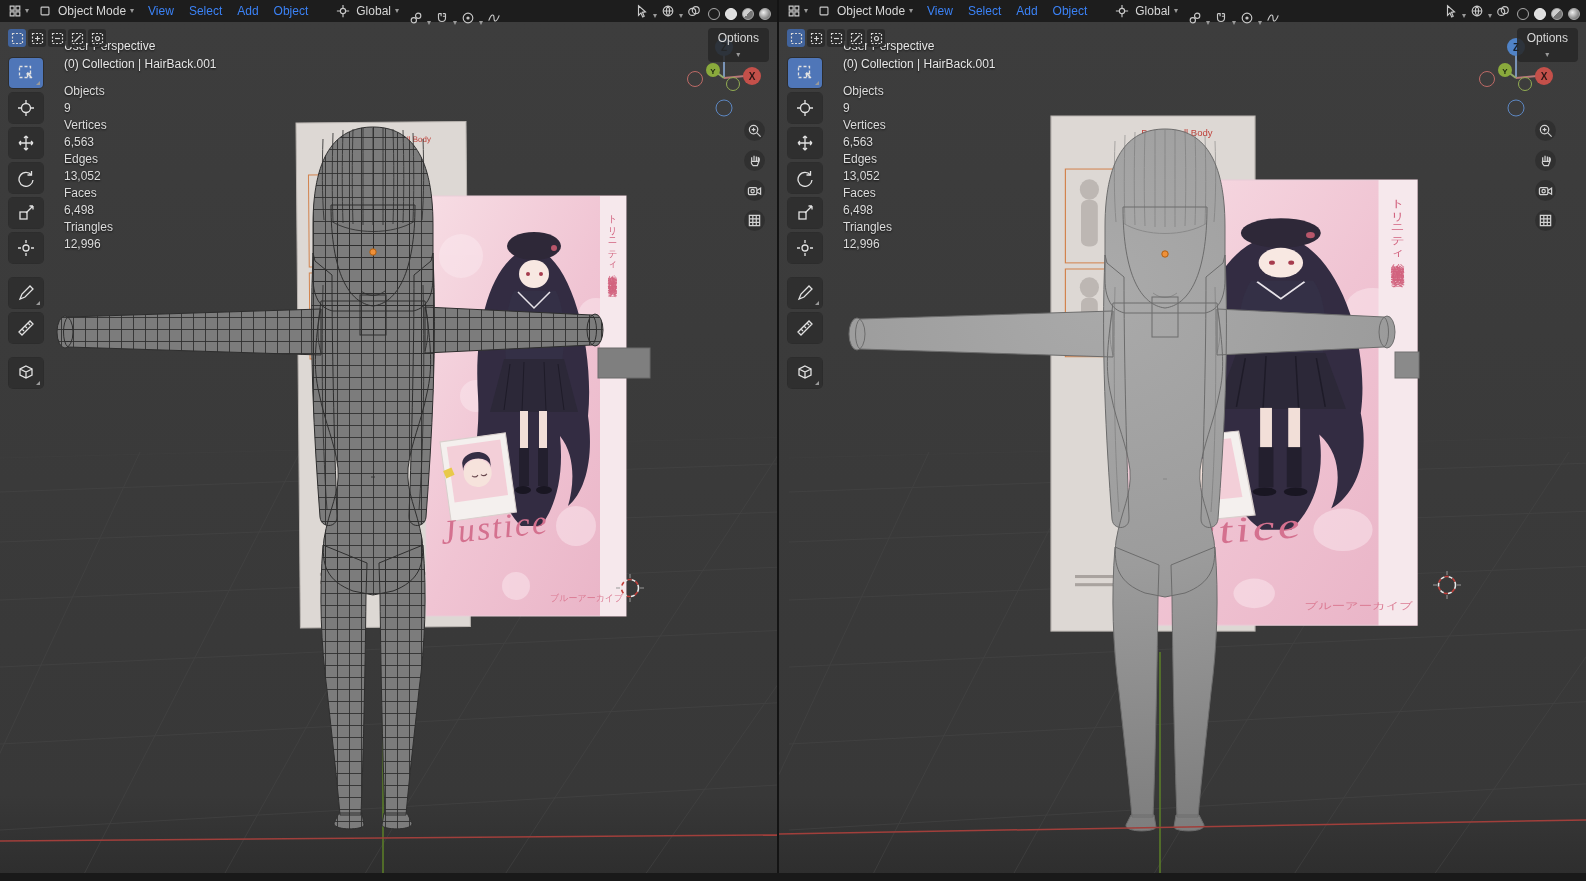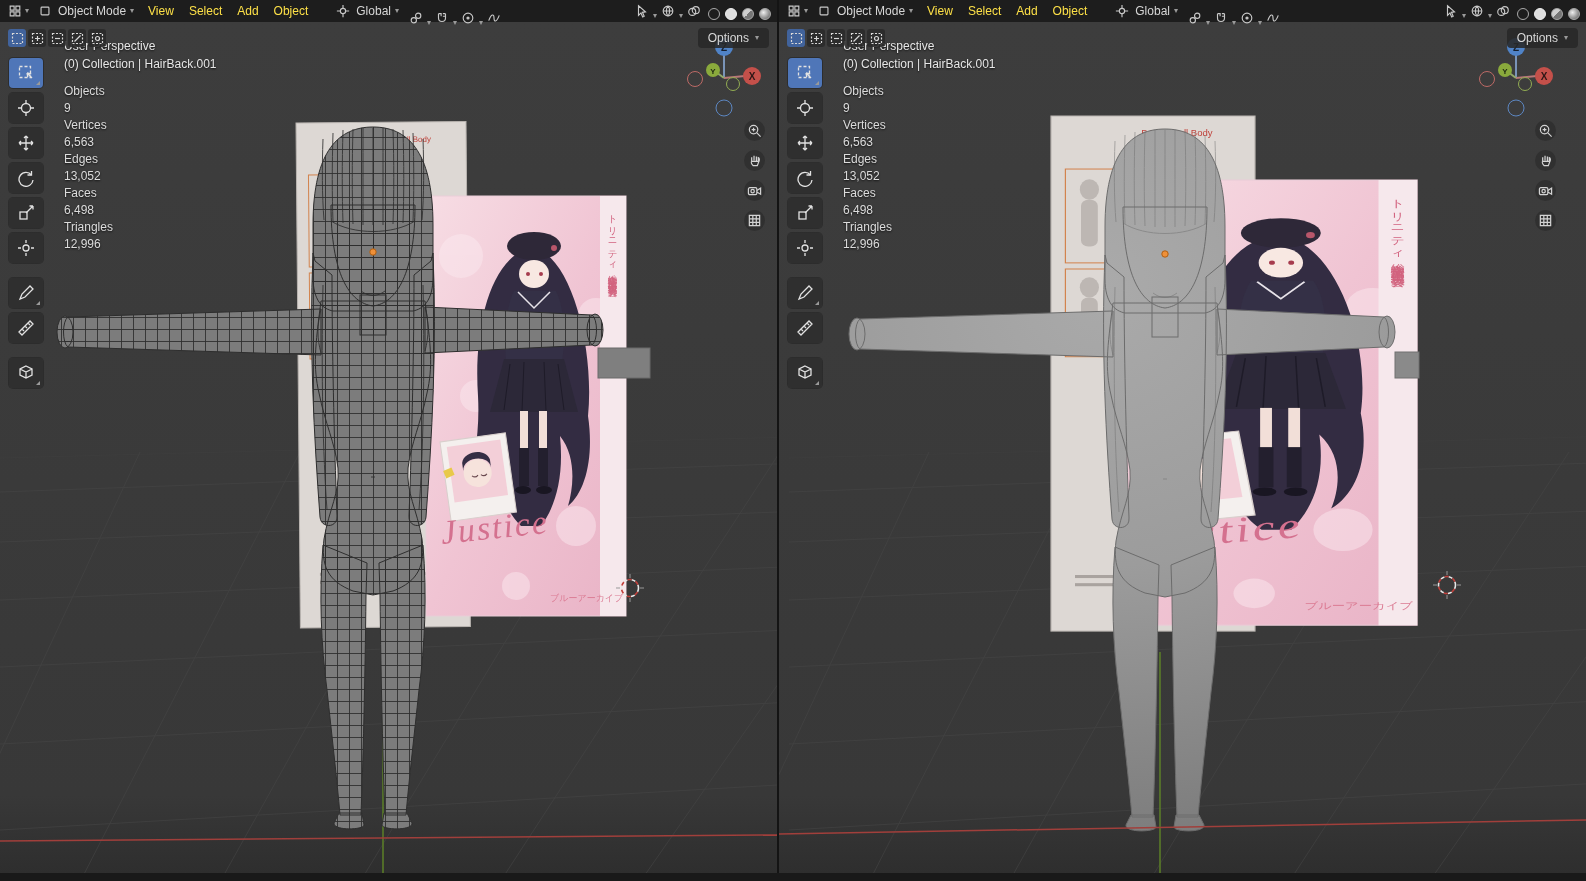--- a/index.html
+++ b/index.html
@@ -7,41 +7,41 @@
        font-family:"Liberation Sans",sans-serif;font-size:12px;color:#d6d6d6;}
   .pane{position:absolute;top:0;height:881px;overflow:hidden;}
   .pane.left{left:0;width:777px;}
   .pane.right{left:779px;width:807px;}
   .divider{position:absolute;left:777px;top:0;width:2px;height:881px;background:#141414;z-index:60;}
   .status-bar{position:absolute;left:0;bottom:0;width:1586px;height:8px;background:#191919;z-index:70;}
 
   
   .vp-header{position:absolute;top:0;left:0;right:0;height:22px;background:#1d1d1d;display:flex;
              align-items:center;padding:0 6px;gap:1px;z-index:30;white-space:nowrap;}
-  .menu-item{padding:2px 7px;border-radius:3px;color:#fde047;}
+  .menu-item{padding:2px 7px;border-radius:3px;color:#3b82f6;}
   .dd{display:flex;align-items:center;gap:4px;padding:7px 6px;border-radius:3px;}
   .caret{font-size:8px;color:#9a9a9a;line-height:1;}
   .hicon{width:18px;height:18px;display:inline-flex;align-items:center;justify-content:center;flex:none;}
   .hicon svg{width:14px;height:14px;stroke:#c9c9c9;fill:none;stroke-width:1.3;}
   .hgroup{display:flex;align-items:flex-end;gap:2px;margin-left:12px;}
   .spacer{flex:1;}
   .shade{width:12px;height:12px;border-radius:50%;border:1.5px solid #a9a9a9;box-sizing:border-box;margin-left:3px;}
   .shade.wire{background:transparent;}
   .shade.solid{background:#dedede;border-color:#eee;}
   .shade.material{background:linear-gradient(135deg,#cfcfcf 50%,#767676 50%);}
   .shade.rendered{background:radial-gradient(circle at 35% 35%,#eee,#555);}
 
   
   .tool-settings{position:absolute;top:29px;left:8px;display:flex;gap:2px;z-index:20;}
   .sel-btn{width:18px;height:18px;border-radius:3px;background:rgba(42,42,42,.9);display:flex;
            align-items:center;justify-content:center;}
   .sel-btn.active{background:#41639c;}
   .sel-btn svg{width:13px;height:13px;stroke:#d8d8d8;fill:none;stroke-width:1.2;}
   .options-btn{position:absolute;top:28px;right:8px;z-index:20;background:rgba(40,40,40,.88);
-               border-radius:4px;padding:3px 10px;display:flex;gap:6px;align-items:center;color:#d8d8d8;}
+               border-radius:4px;padding:3px 10px;display:flex;gap:6px;align-items:center;color:#d8d8d8;flex-direction:column;}
 
   
   .toolbar{position:absolute;left:9px;top:58px;z-index:25;display:flex;flex-direction:column;gap:5px;}
   .tool-btn{width:34px;height:30px;border-radius:4px;background:rgba(45,45,45,.88);display:flex;
             align-items:center;justify-content:center;position:relative;box-shadow:0 0 0 1px rgba(0,0,0,.25);}
   .tool-btn.active{background:#4f76b8;}
   .tool-btn svg{width:18px;height:18px;stroke:#e2e2e2;fill:none;stroke-width:1.3;}
   .tool-btn.corner:after{content:"";position:absolute;right:3px;bottom:3px;
             border-left:4px solid transparent;border-bottom:4px solid #9a9a9a;}
   .tool-gap{height:5px;}

